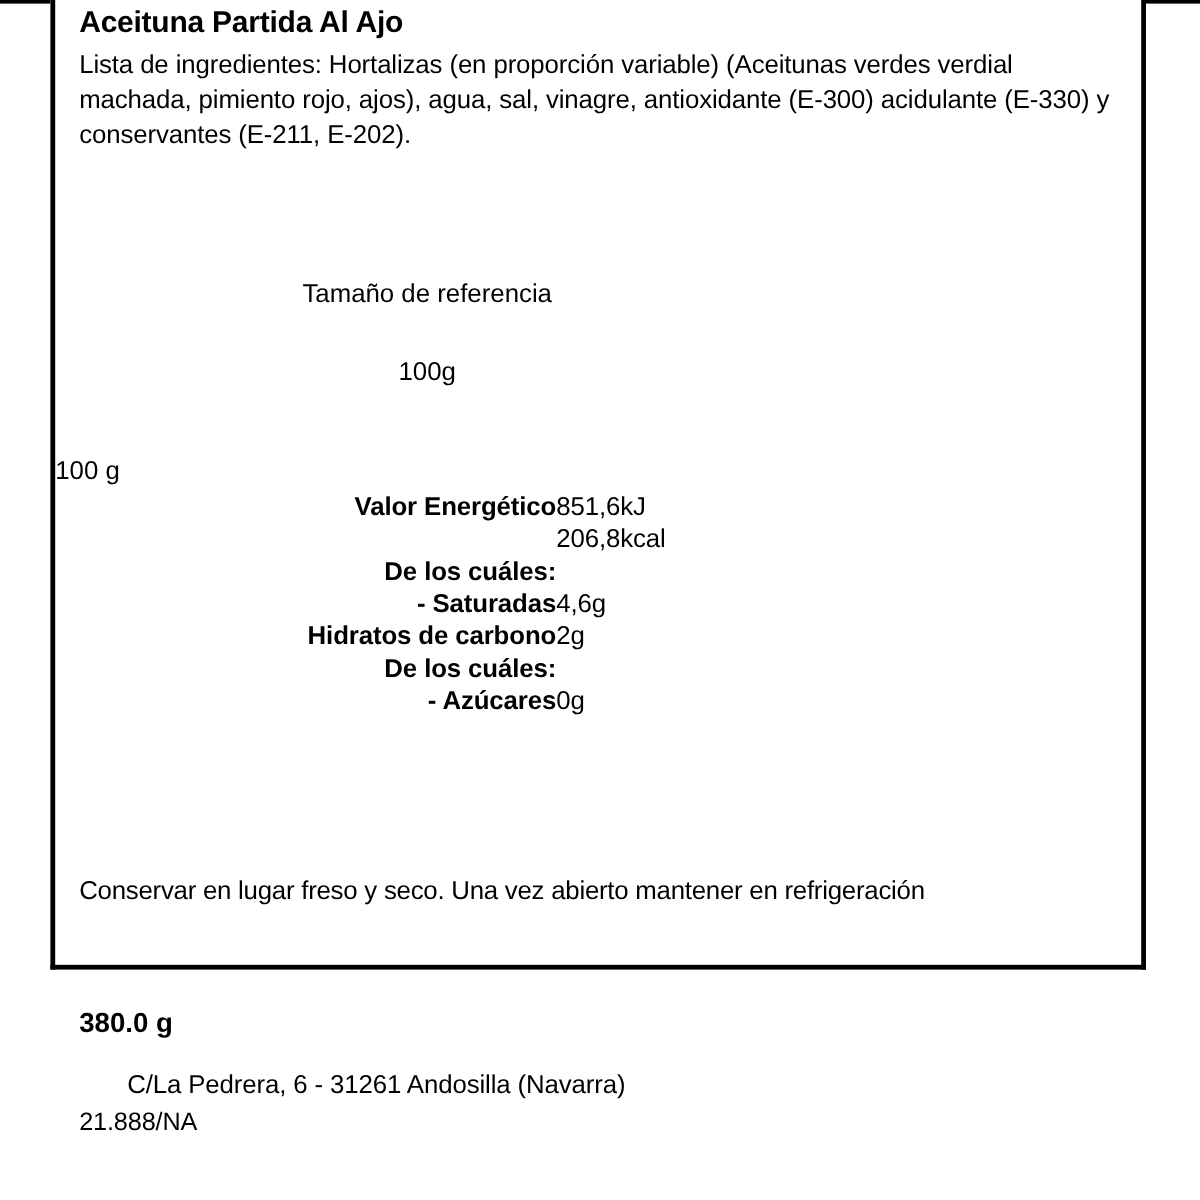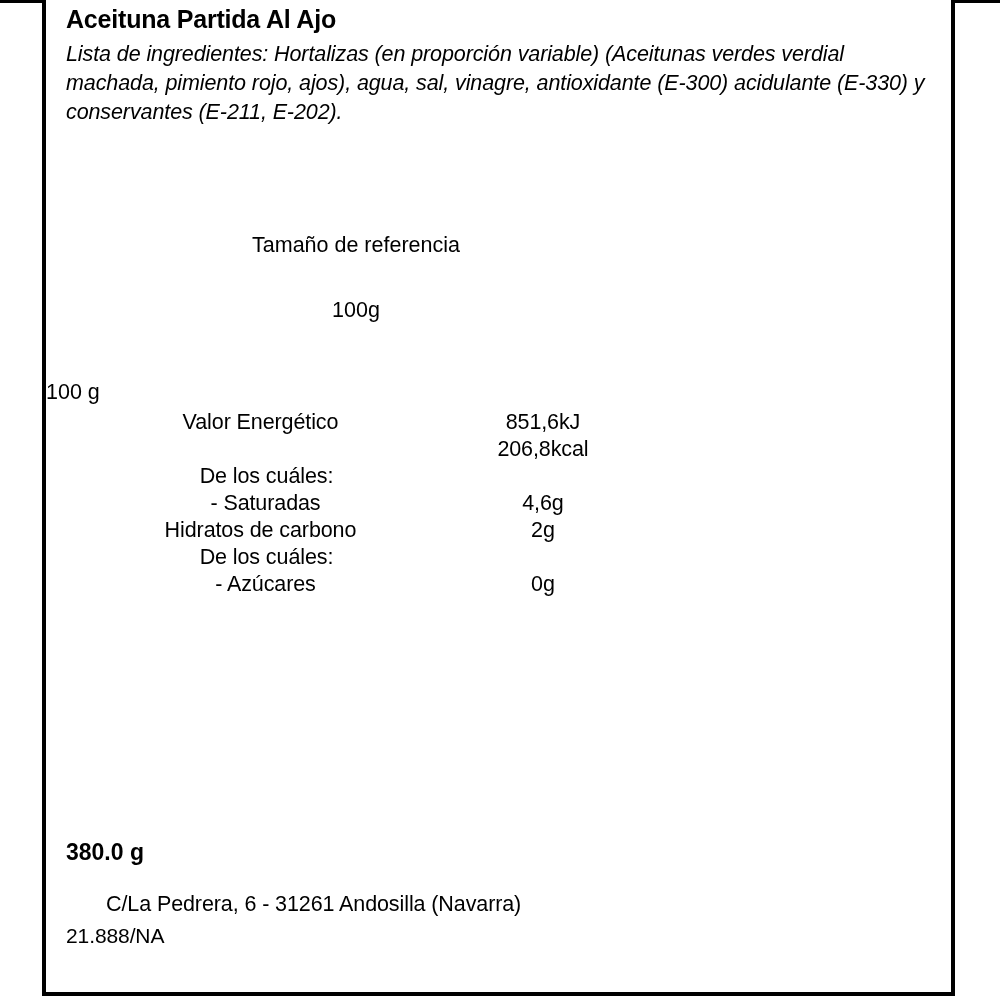--- a/index.html
+++ b/index.html
@@ -24,21 +24,21 @@
     height: 3px;
     background: #000000;
   }
 
   
   .label-panel {
     position: absolute;
     left: 42px;
     top: 0px;
     width: 913px;
-    height: 996px;
+    height: 808px;
     border-left: 4px solid #000000;
     border-right: 4px solid #000000;
     border-bottom: 4px solid #000000;
     border-top: 0;
     box-sizing: border-box;
     background: #ffffff;
   }
 
   .inner {
     position: relative;
@@ -58,21 +58,20 @@
   }
 
   .ingredients {
     position: absolute;
     left: 20px;
     top: 40px;
     width: 865px;
     font-size: 21.5px;
     line-height: 29px;
     letter-spacing: -0.1px;
-    font-style: italic;
   }
 
   
   .nutrition {
     position: absolute;
     left: 0;
     top: 195px;
     width: 100%;
   }
 
@@ -97,26 +96,27 @@
     border-collapse: collapse;
   }
   .nut-table td {
     font-size: 21.5px;
     line-height: 27px;
     padding: 0;
     vertical-align: top;
     letter-spacing: -0.1px;
   }
   .nut-table td.name {
-    text-align: center;
+    text-align: right;
     padding-left: 20px;
     white-space: nowrap;
+    font-weight: bold;
   }
   .nut-table td.value {
-    text-align: center;
+    text-align: left;
     white-space: nowrap;
   }
   .indent-1 { padding-left: 32px !important; }
   .indent-2 { padding-left: 30px !important; }
 
   
   .storage {
     position: absolute;
     left: 20px;
     top: 730px;
@@ -200,20 +200,21 @@
               <td class="value"></td>
             </tr>
             <tr>
               <td class="name indent-2">-  Azúcares</td>
               <td class="value">0g</td>
             </tr>
           </tbody>
       </table>
     </div>
 
+    <div class="storage">Conservar en lugar freso y seco. Una vez abierto mantener en refrigeración</div>
 
     <div class="net-weight">380.0 g</div>
 
 
     <div class="address">C/La Pedrera, 6 - 31261 Andosilla (Navarra)</div>
 
     <div class="reg-code">21.888/NA</div>
 
   </div>
 </div>

